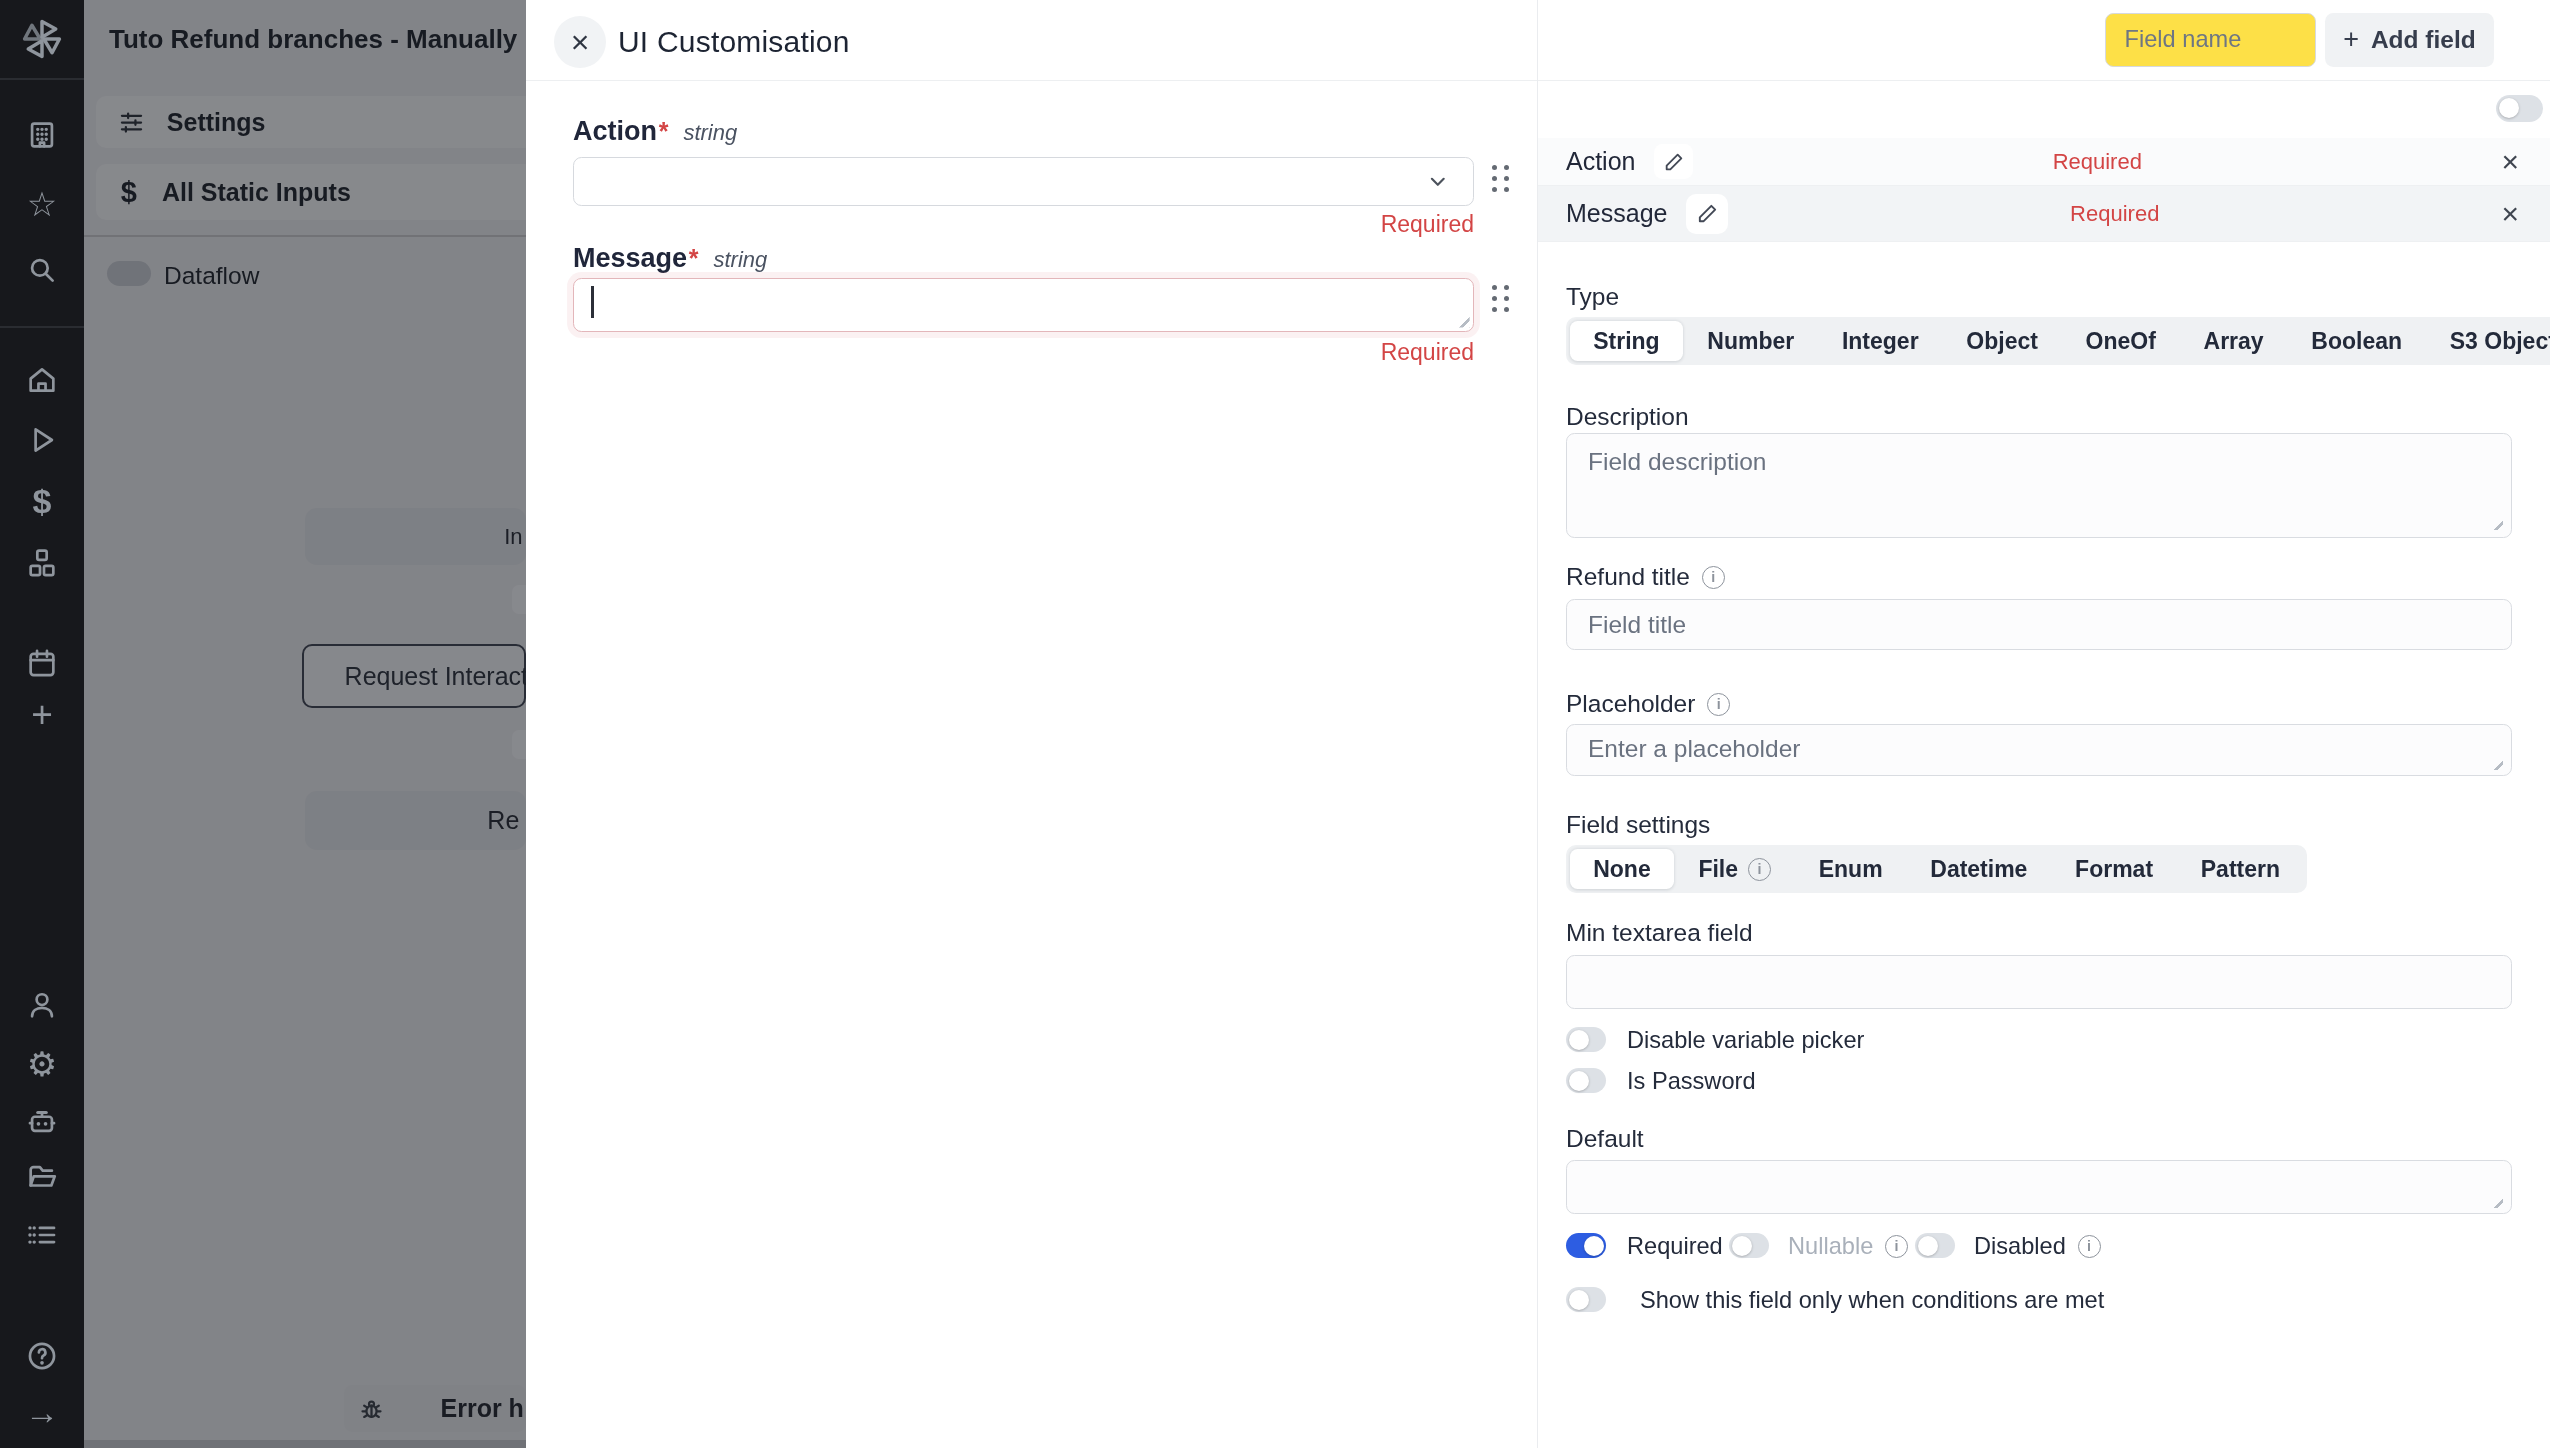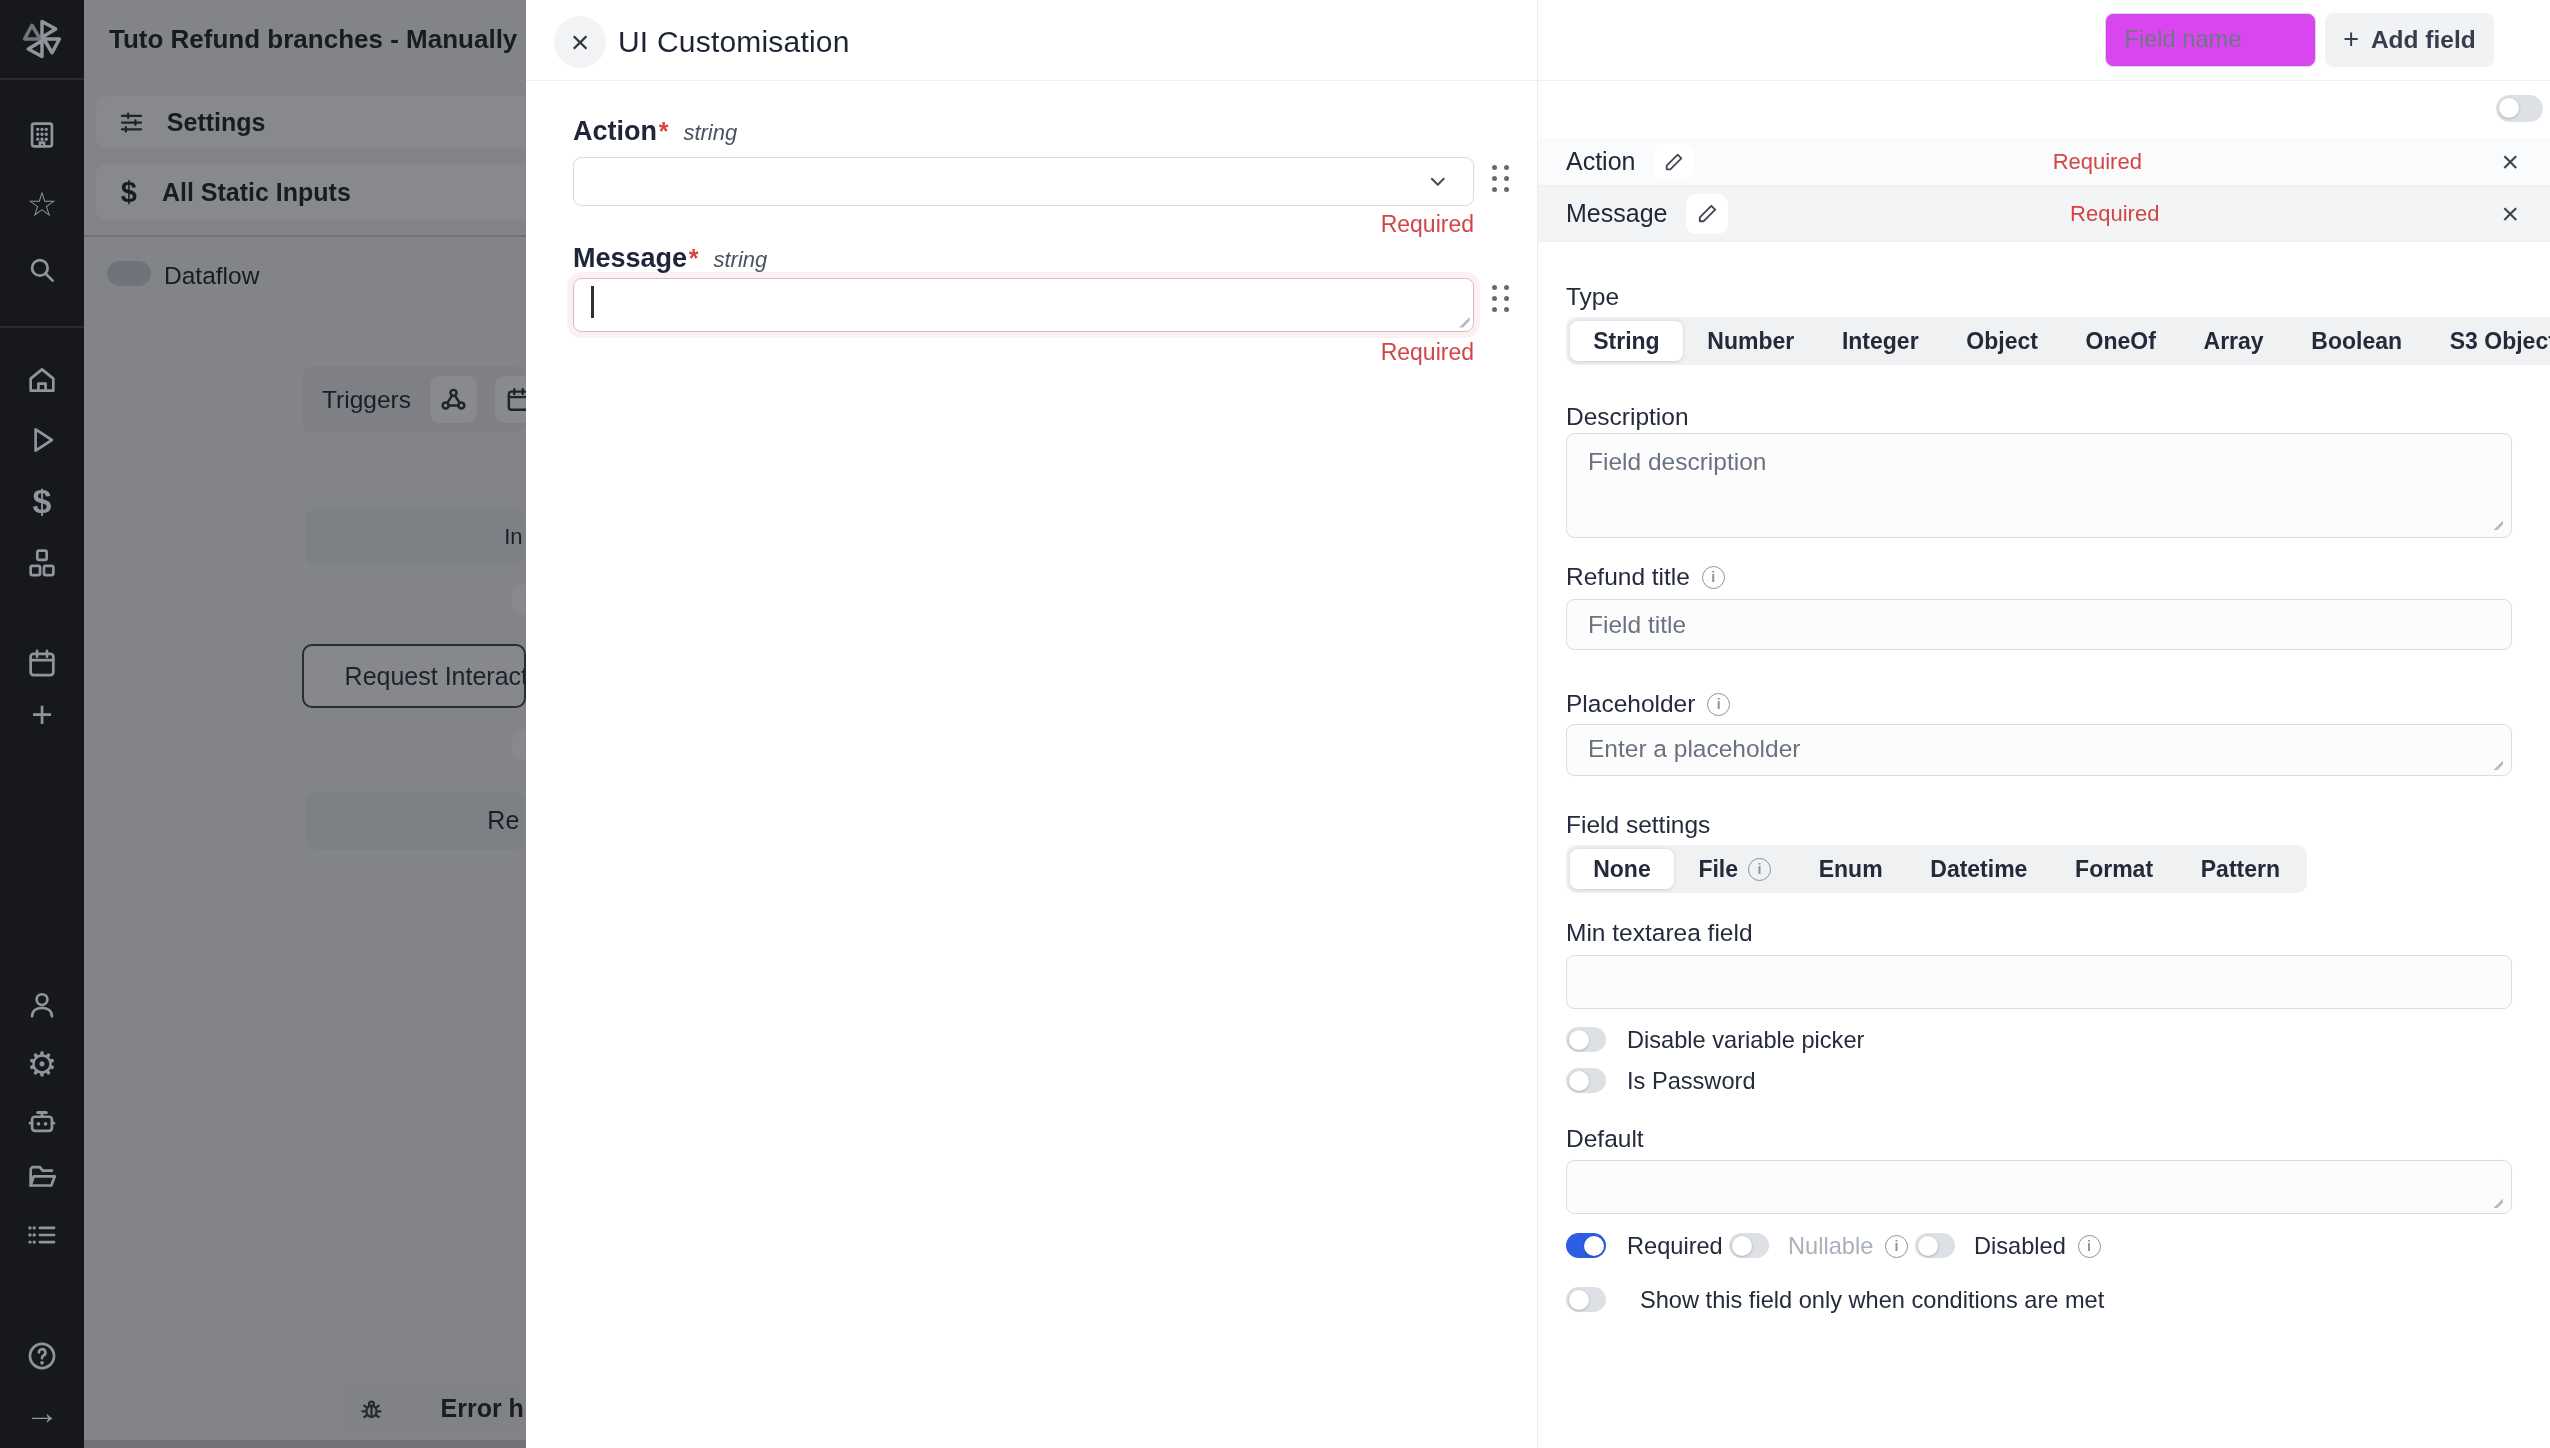--- a/index.html
+++ b/index.html
@@ -25,21 +25,21 @@
 
   
   .tgl{position:relative;border-radius:15px;background:#c7cbd0}
   .tgl::after{content:"";position:absolute;top:2.5px;left:3.4px;background:#f4f5f6;border-radius:50%;box-shadow:0 0.8px 2.5px rgba(0,0,0,.3)}
 
   
   #modal{left:526px;top:0;width:2024px;height:1449px;background:#fff;z-index:40}
   #mheader{position:absolute;left:0;top:0;width:2024px;height:81px;border-bottom:1.7px solid #edeff1}
   #closebtn{position:absolute;left:28px;top:16px;width:52px;height:52px;border-radius:50%;background:#f1f3f5;display:flex;align-items:center;justify-content:center;font-size:32px;color:#2f3542;font-weight:400;cursor:pointer}
   #mtitle{position:absolute;left:92px;top:25px;font-size:30px;font-weight:400;color:#1d2433;letter-spacing:0.2px}
-  .tin{border:1.7px solid #d6d9de;border-radius:8.4px;background:#d946ef;font-family:inherit;font-size:23.6px;color:#20263a;outline:none}
+  .tin{border:1.7px solid #d6d9de;border-radius:8.4px;background:#fde047;font-family:inherit;font-size:23.6px;color:#20263a;outline:none}
   .tin::placeholder{color:#6e7683;opacity:1}
   #addfield{position:absolute;left:1799px;top:12.7px;width:169px;height:54px;background:#f0f2f4;border-radius:8.4px;display:flex;align-items:center;justify-content:center;gap:11.8px;font-size:24.5px;font-weight:700;color:#363d4c;cursor:pointer}
 
   
   .flabelrow{position:absolute;display:flex;align-items:baseline}
   .flabel{font-size:27px;font-weight:700;color:#20263a}
   .star{color:#d34545;font-size:25px;font-weight:700;margin-left:1.7px}
   .ftype{font-size:22px;font-style:italic;color:#4b5362;margin-left:15px}
   .req{position:absolute;font-size:23px;color:#d34545}
   .dh{position:absolute;display:grid;grid-template-columns:repeat(2,5px);grid-gap:5.9px 6.7px;cursor:grab}
@@ -189,38 +189,20 @@
   </div>
   <div class="bgbtn" style="left:11.8px;top:164px;width:439px;height:56px;padding-left:25px;gap:25px">
     <span class="bgtxt" style="font-size:29px">$</span>
     <span class="bgtxt">All Static Inputs</span>
   </div>
   <div class="a" style="left:0;top:235px;width:442px;height:1.7px;background:rgba(0,0,0,.14)"></div>
 
   <div class="tgl a" style="left:23px;top:261px;width:44px;height:25px"></div>
   <span class="bgtxt a" style="left:80px;top:262px;font-weight:400;font-size:24.5px">Dataflow</span>
 
-  <div class="nodebar" style="left:218px;top:366px;width:224px;height:67px;background:#e1e3e6;padding-left:20px;gap:18.6px">
-    <span style="font-size:24.5px;color:#262b33">Triggers</span>
-    <div style="width:47px;height:47px;background:#f5f6f7;border-radius:10px;display:flex;align-items:center;justify-content:center;flex:0 0 auto">
-      <svg width="29" height="29" viewBox="0 0 24 24" class="dksvg">
-          <circle cx="5.5" cy="17" r="2.5"></circle>
-          <circle cx="18.5" cy="17" r="2.5"></circle>
-          <circle cx="12" cy="6.5" r="2.5"></circle>
-          <path d="M10.8 8.7 7 14.8M13.2 8.7 17 14.8M8 17h8"></path>
-        </svg>
-    </div>
-    <div style="width:47px;height:47px;background:#f5f6f7;border-radius:10px;display:flex;align-items:center;justify-content:center;flex:0 0 auto">
-      <svg width="29" height="29" viewBox="0 0 24 24" class="dksvg">
-          <rect x="4" y="5.5" width="16" height="15" rx="2"></rect>
-          <path d="M8.5 3.5v4M15.5 3.5v4M4 10h16"></path>
-        </svg>
-    </div>
-
-  </div>
 
   <div class="nodebar" style="left:221px;top:508px;width:221px;height:57px;justify-content:flex-end;padding-right:3.4px">
     <span style="font-size:22px;color:#262b33">In</span>
   </div>
   <div class="stub" style="left:428px;top:585px"></div>
 
   <div class="nodebar" style="left:218px;top:644px;width:224px;height:64px;background:#f0f2f4;border:2.5px solid #3f4451;border-radius:10px;padding-left:22px;gap:18.6px">
     <svg width="34" height="34" viewBox="0 0 24 24" fill="#333945">
       <rect x="9.8" y="0.8" width="4.2" height="9.6" rx="2.1"></rect>
         <rect x="9.8" y="13.6" width="4.2" height="9.6" rx="2.1"></rect>

